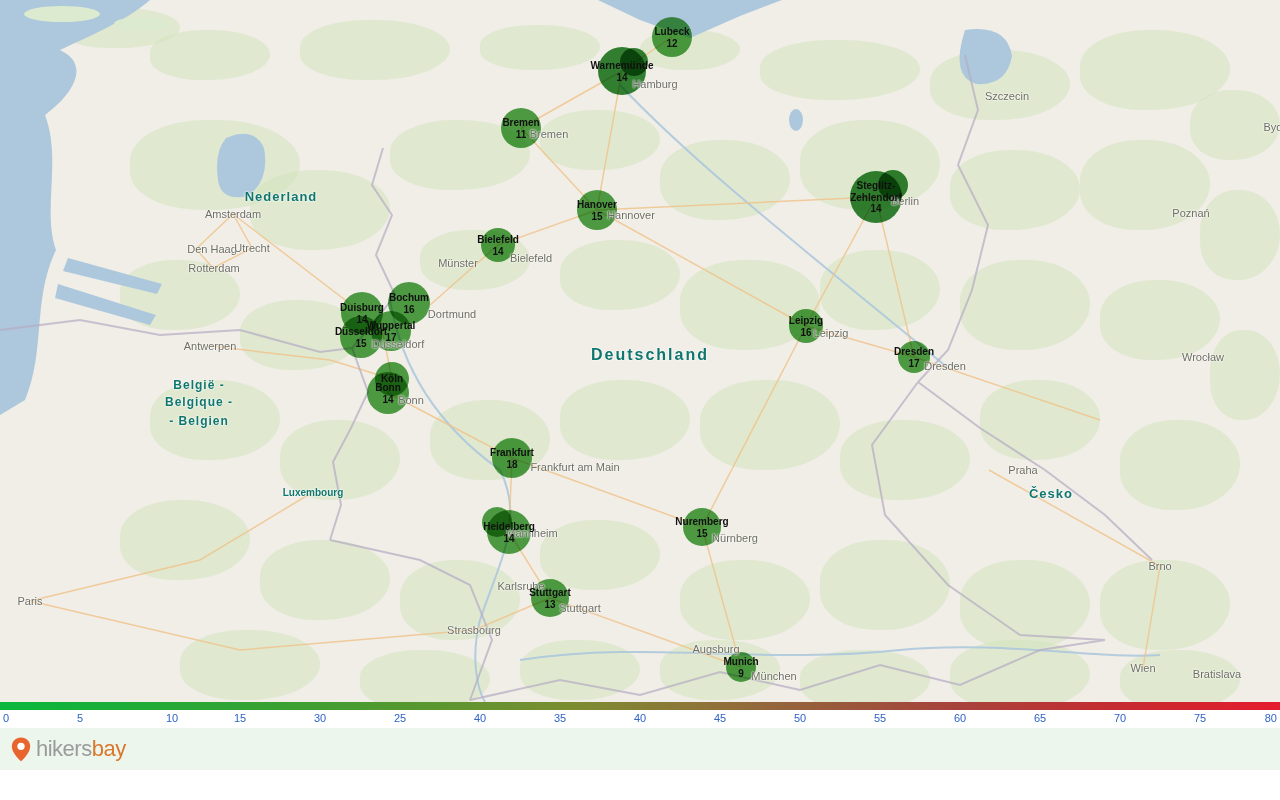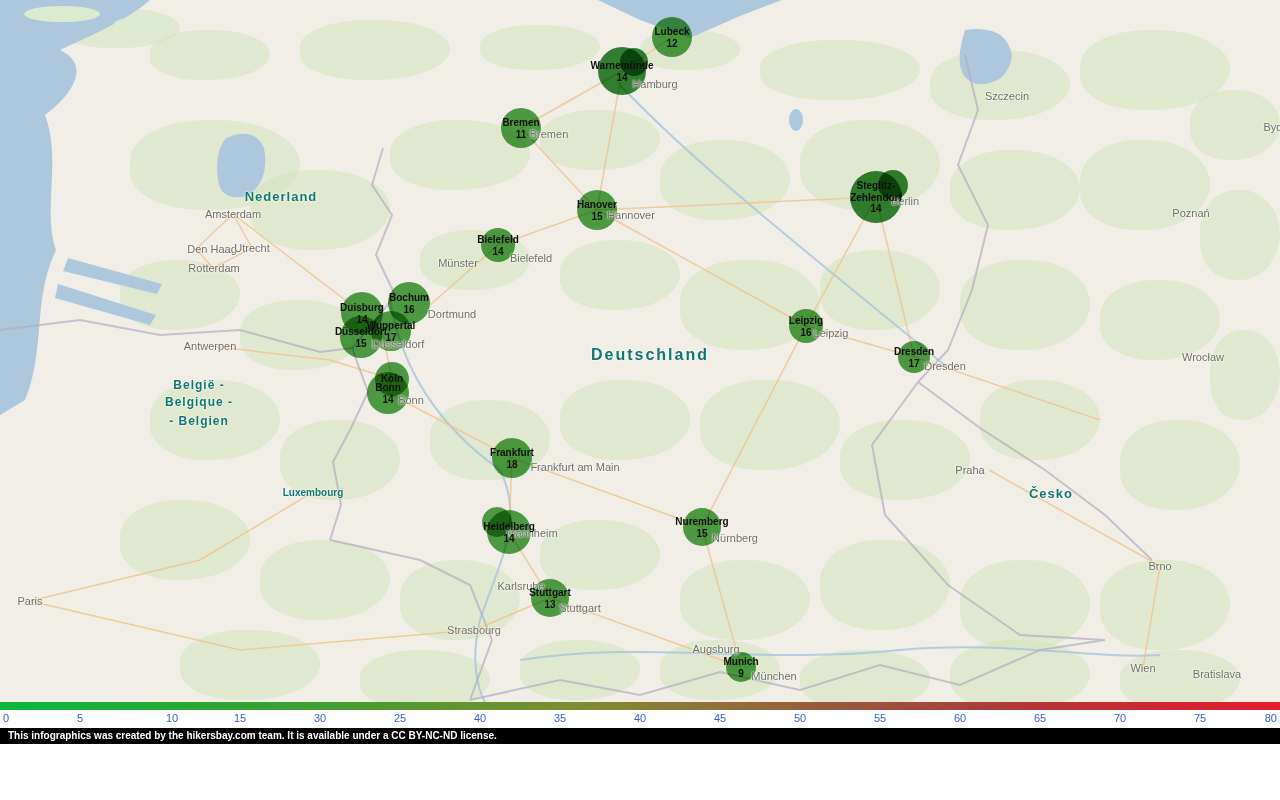--- a/index.html
+++ b/index.html
@@ -199,21 +199,21 @@
         <div class="tile-city" style="left: 716px; top: 649px;">Augsburg</div>
         <div class="tile-city" style="left: 774px; top: 676px;">München</div>
         <div class="tile-city" style="left: 735px; top: 538px;">Nürnberg</div>
         <div class="tile-city" style="left: 831px; top: 333px;">Leipzig</div>
         <div class="tile-city" style="left: 945px; top: 366px;">Dresden</div>
         <div class="tile-city" style="left: 905px; top: 201px;">Berlin</div>
         <div class="tile-city" style="left: 1007px; top: 96px;">Szczecin</div>
         <div class="tile-city" style="left: 1290px; top: 127px;">Bydgoszcz</div>
         <div class="tile-city" style="left: 1191px; top: 213px;">Poznań</div>
         <div class="tile-city" style="left: 1203px; top: 357px;">Wrocław</div>
-        <div class="tile-city" style="left: 970px; top: 470px;">Praha</div>
+        <div class="tile-city" style="left: 1023px; top: 470px;">Praha</div>
         <div class="tile-city" style="left: 1160px; top: 566px;">Brno</div>
         <div class="tile-city" style="left: 1143px; top: 668px;">Wien</div>
         <div class="tile-city" style="left: 1217px; top: 674px;">Bratislava</div>
         <div class="tile-city" style="left: 233px; top: 214px;">Amsterdam</div>
         <div class="tile-city" style="left: 196px; top: 249px; margin-left: 16px;">Den Haag</div>
         <div class="tile-city" style="left: 252px; top: 248px;">Utrecht</div>
         <div class="tile-city" style="left: 214px; top: 268px;">Rotterdam</div>
         <div class="tile-city" style="left: 210px; top: 346px;">Antwerpen</div>
         <div class="tile-city" style="left: 30px; top: 601px;">Paris</div>
         <div class="tile-country" style="left: 281px; top: 196px; font-size: 13px; letter-spacing: 1px;">Nederland</div>
@@ -321,18 +321,24 @@
         <span class="tick" style="left: 68.75%;">55</span>
         <span class="tick" style="left: 75%;">60</span>
         <span class="tick" style="left: 81.25%;">65</span>
         <span class="tick" style="left: 87.5%;">70</span>
         <span class="tick" style="left: 93.75%;">75</span>
         <span class="tick" style="left: auto; right: 3px; transform: none;">80</span>
       </div>
   </div>
 
 
-
-  <div class="license">
-    <span>This infographics was created by the hikersbay.com team. It is available under a CC BY-NC-ND license.</span>
+  <div class="brand">
+    <a class="logo">
+      <svg class="pin" width="22" height="27" viewBox="0 0 24 28">
+        <path d="M12 1 C6 1 2 5.5 2 11 c0 7 10 16 10 16 s10 -9 10 -16 C22 5.5 18 1 12 1 z" fill="#e8662d"></path>
+        <circle cx="12" cy="10.5" r="4" fill="#fff"></circle>
+      </svg>
+      <span><span class="b1">hikers</span><span class="b2">bay</span></span>
+    </a>
   </div>
 
+
 </div>
 
 </body></html>

